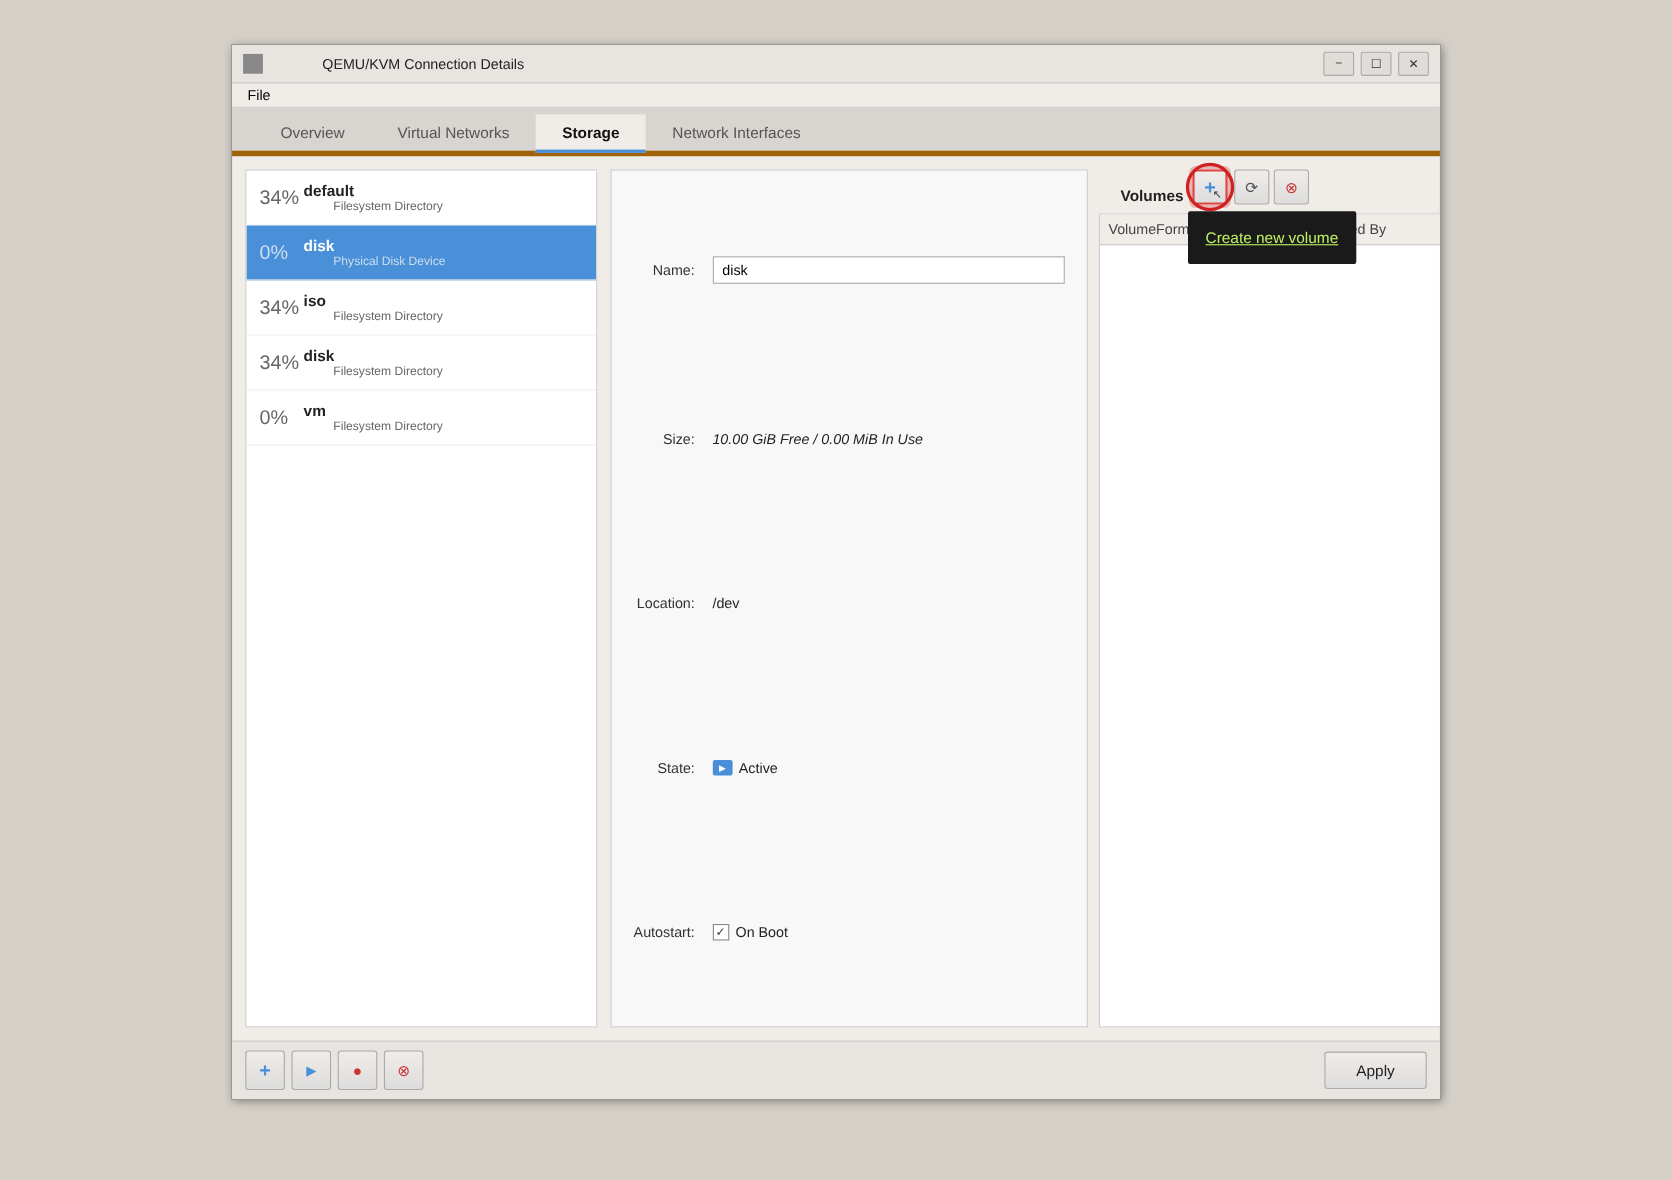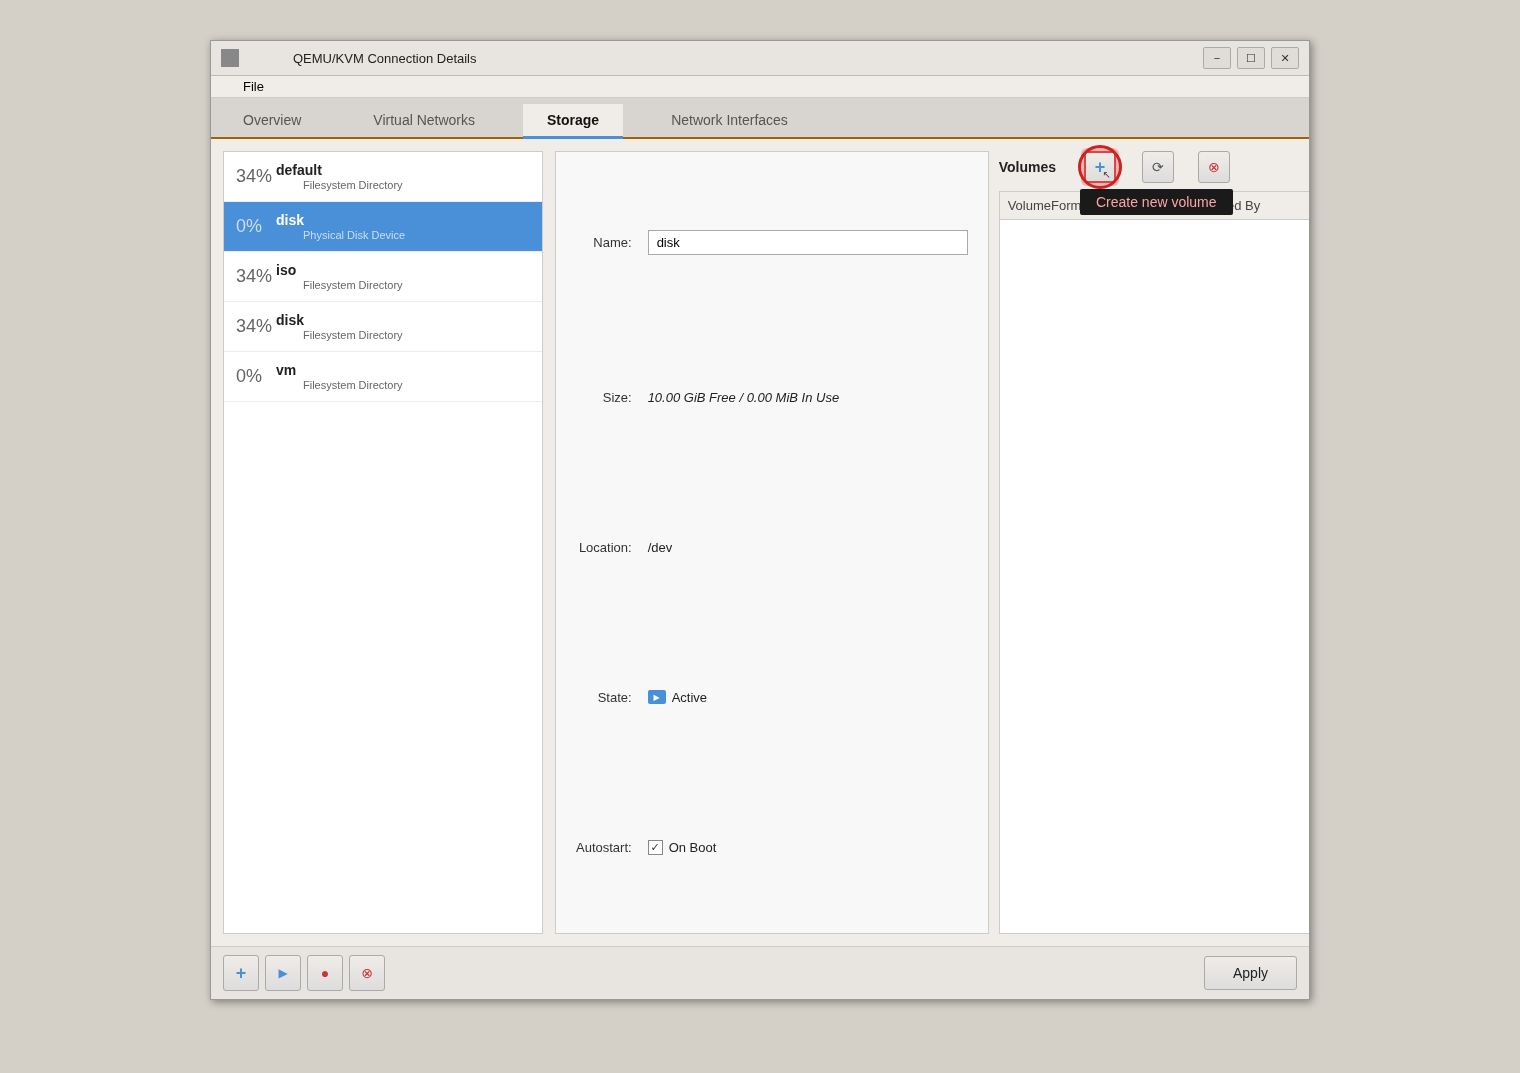--- a/index.html
+++ b/index.html
@@ -67,36 +67,35 @@
       display: flex;
       align-items: center;
       justify-content: center;
       font-size: 11px;
       color: #333;
     }
 
     .menu-bar {
       background: #f0ece8;
       border-bottom: 1px solid #ccc;
-      padding: 3px 26px;
+      padding: 3px 8px;
     }
 
     .menu-bar span {
       padding: 2px 6px;
       cursor: pointer;
       font-size: 13px;
     }
 
     .tab-bar {
       display: flex;
       background: #d8d4d0;
-      border-bottom: 2px solid #a16207;
-      padding: 0 8px;
+      border-bottom: 5px solid #a16207;
+      padding: 0 20px;
       padding-top: 6px;
-      gap: 24px;
     }
 
     .tab {
       padding: 8px 24px;
       cursor: pointer;
       font-size: 14px;
       color: #555;
       border-bottom: 3px solid transparent;
       margin-bottom: -2px;
     }
@@ -232,23 +231,24 @@
     }
 
     .volumes-section {
       flex: 1;
       display: flex;
       flex-direction: column;
     }
 
     .volumes-header {
       display: flex;
-      align-items: center;
-      gap: 24px;
+      align-items: flex-end;
+      gap: 4px;
       margin-bottom: 8px;
+      margin-left: 20px;
     }
 
     .volumes-label {
       font-size: 14px;
       font-weight: bold;
       color: #222;
       margin-right: 4px;
     }
 
     .vol-btn {
@@ -281,25 +281,26 @@
       font-size: 14px;
     }
 
     .delete-icon {
       color: #cc3333;
       font-size: 14px;
     }
 
     .tooltip-box {
       background: #1a1a1a;
-      color: #fca5a5;
-      padding: 5px 16px;
+      color: #bef264;
+      padding: 16px 16px;
       font-size: 14px;
       border-radius: 2px;
       white-space: nowrap;
+      text-decoration: underline;
     }
 
     .volumes-table {
       flex: 1;
       background: white;
       border: 1px solid #ccc;
       display: flex;
       flex-direction: column;
       overflow: hidden;
     }

